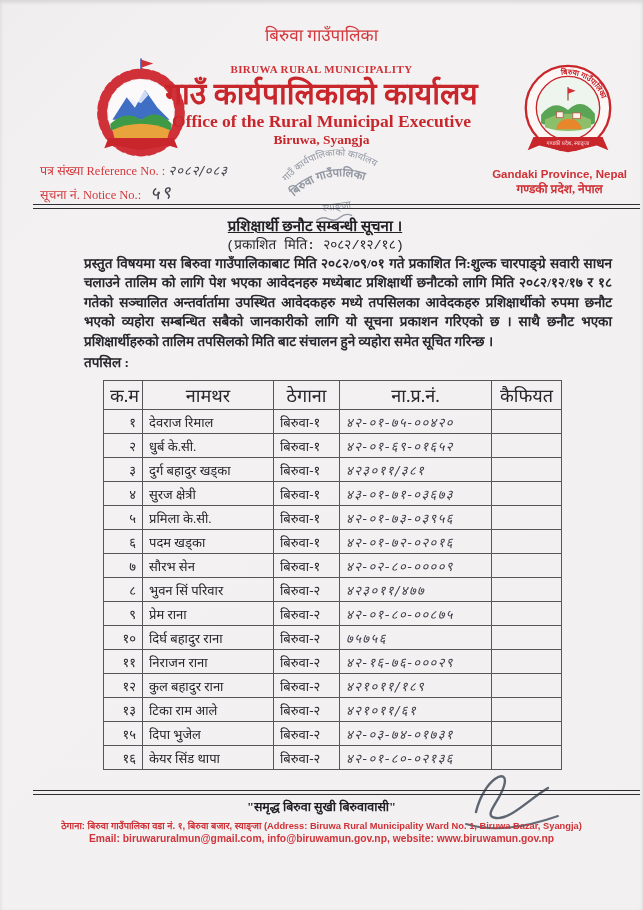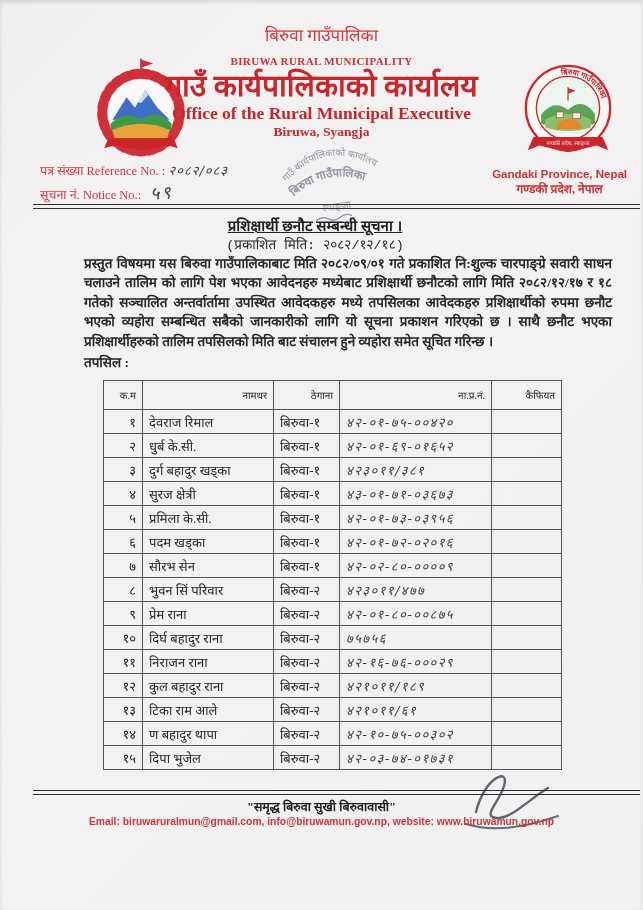--- a/index.html
+++ b/index.html
@@ -6,21 +6,21 @@
   .page{
     position:relative;width:643px;height:910px;margin:0 auto;
     background:linear-gradient(135deg,#efedee 0%,#f3f1f2 18%,#f2f0f1 100%);
     font-family:"Liberation Serif","DejaVu Serif",serif;
     color:#26262b;overflow:hidden;
     box-shadow:inset 0 2px 4px rgba(0,0,0,.12);
   }
   
   .head-center{position:absolute;left:150px;width:343px;top:26px;text-align:center;line-height:1.12;}
   .muni-np{font-size:17px;color:#d4383c;}
-  .muni-en{font-size:11px;font-weight:bold;color:#cf3136;letter-spacing:.4px;margin-top:10px;}
+  .muni-en{font-size:11px;font-weight:bold;color:#cf3136;letter-spacing:.4px;margin-top:18px;}
   .office-np{font-size:30px;font-weight:bold;color:#c9262c;margin-top:2px;}
   .office-en{font-size:17.5px;font-weight:bold;color:#c9262c;margin-top:1px;}
   .place-np{font-size:13px;font-weight:bold;color:#d4383c;margin-top:3px;}
   .place-en{font-size:13.5px;font-weight:bold;color:#c9262c;}
   .logo{position:absolute;}
   .logo-left{left:90px;top:56px;width:102px;height:108px;}
   .logo-right{left:520px;top:60px;width:96px;height:100px;}
   
   .stamp{position:absolute;left:262px;top:118px;width:140px;height:110px;transform:rotate(-8deg);opacity:.8;pointer-events:none;}
   
@@ -38,21 +38,21 @@
   
   .title-wrap{position:absolute;left:0;right:13px;top:215px;text-align:center;}
   .notice-title{display:inline-block;font-size:15px;font-weight:bold;color:#1f1f24;text-decoration:underline;}
   .notice-date{font-size:13.5px;color:#26262b;margin-top:0;font-family:Liberation Mono, monospace;}
   .body-text{position:absolute;left:84px;right:31px;top:254px;font-size:13.5px;line-height:19.4px;text-align:justify;color:#26262b;font-weight:bold;}
   .tapasil{position:absolute;left:84px;top:353px;font-size:13.5px;font-weight:bold;}
   
   .tbl{position:absolute;left:103px;top:380px;width:458px;border-collapse:collapse;table-layout:fixed;}
   .tbl col.c1{width:39px;}.tbl col.c2{width:131px;}.tbl col.c3{width:66px;}.tbl col.c4{width:152px;}.tbl col.c5{width:70px;}
   .tbl th,.tbl td{border:1.2px solid #55555a;padding:0 6px;vertical-align:middle;font-weight:normal;overflow:hidden;white-space:nowrap;}
-  .tbl th{height:28px;font-size:10px;text-align:right;}
+  .tbl th{height:28px;font-size:18px;text-align:center;}
   .tbl td{height:23px;font-size:13px;}
   .td-sn{text-align:right;padding-right:8px;}
   .td-name{padding-left:8px;}
   .td-addr{font-size:12.5px;}
   .td-lic{font-family:"DejaVu Sans",sans-serif;font-style:italic;color:#403d49;letter-spacing:1.4px;font-size:12.5px;padding-left:10px;}
   
   .signature{position:absolute;left:462px;top:760px;width:100px;height:76px;}
   
   .footer{position:absolute;left:0;right:0;top:798px;text-align:center;}
   .motto{font-size:12.5px;font-weight:bold;color:#1e1e23;}
@@ -262,44 +262,45 @@
     </tr>
 
     <tr>
       <td class="td-sn">१३</td>
       <td class="td-name">टिका राम आले</td>
       <td class="td-addr">बिरुवा-२</td>
       <td class="td-lic">४२१०११/६१</td>
       <td></td>
     </tr>
 
-    <tr>
-      <td class="td-sn">१४</td>
-      <td class="td-name">ण बहादुर थापा</td>
-      <td class="td-addr">बिरुवा-२</td>
-      <td class="td-lic">४२-१०-७५-००३०२</td>
-      <td></td>
-    </tr>
 
     <tr>
       <td class="td-sn">१५</td>
       <td class="td-name">दिपा भुजेल</td>
       <td class="td-addr">बिरुवा-२</td>
       <td class="td-lic">४२-०३-७४-०१७३१</td>
       <td></td>
     </tr>
 
+    <tr>
+      <td class="td-sn">१६</td>
+      <td class="td-name">केयर सिंड थापा</td>
+      <td class="td-addr">बिरुवा-२</td>
+      <td class="td-lic">४२-०१-८०-०२१३६</td>
+      <td></td>
+    </tr>
   </tbody>
   </table>
 
   <svg class="signature" viewBox="0 0 100 76">
     <path d="M14,52 C22,18 48,6 42,26 C37,43 20,56 34,58 C48,60 66,40 86,28" stroke="#4b5563" stroke-width="2.4" fill="none" stroke-linecap="round" opacity=".9"></path>
     <path d="M4,64 C30,72 62,68 96,56" stroke="#4b5563" stroke-width="2" fill="none" stroke-linecap="round" opacity=".85"></path>
   </svg>
 
   <div class="rule rule-bottom"></div>
 
   <div class="footer">
     <div class="motto">"समृद्ध बिरुवा सुखी बिरुवावासी"</div>
+    <div class="foot-addr">ठेगाना: बिरुवा गाउँपालिका वडा नं. १, बिरुवा बजार, स्याङ्जा (Address: Biruwa Rural Municipality Ward No. 1, Biruwa Bazar, Syangja)</div>
     <div class="foot-mail">Email: biruwaruralmun@gmail.com, info@biruwamun.gov.np, website: www.biruwamun.gov.np</div>
   </div>
 
 </div>
 
 </body></html>

